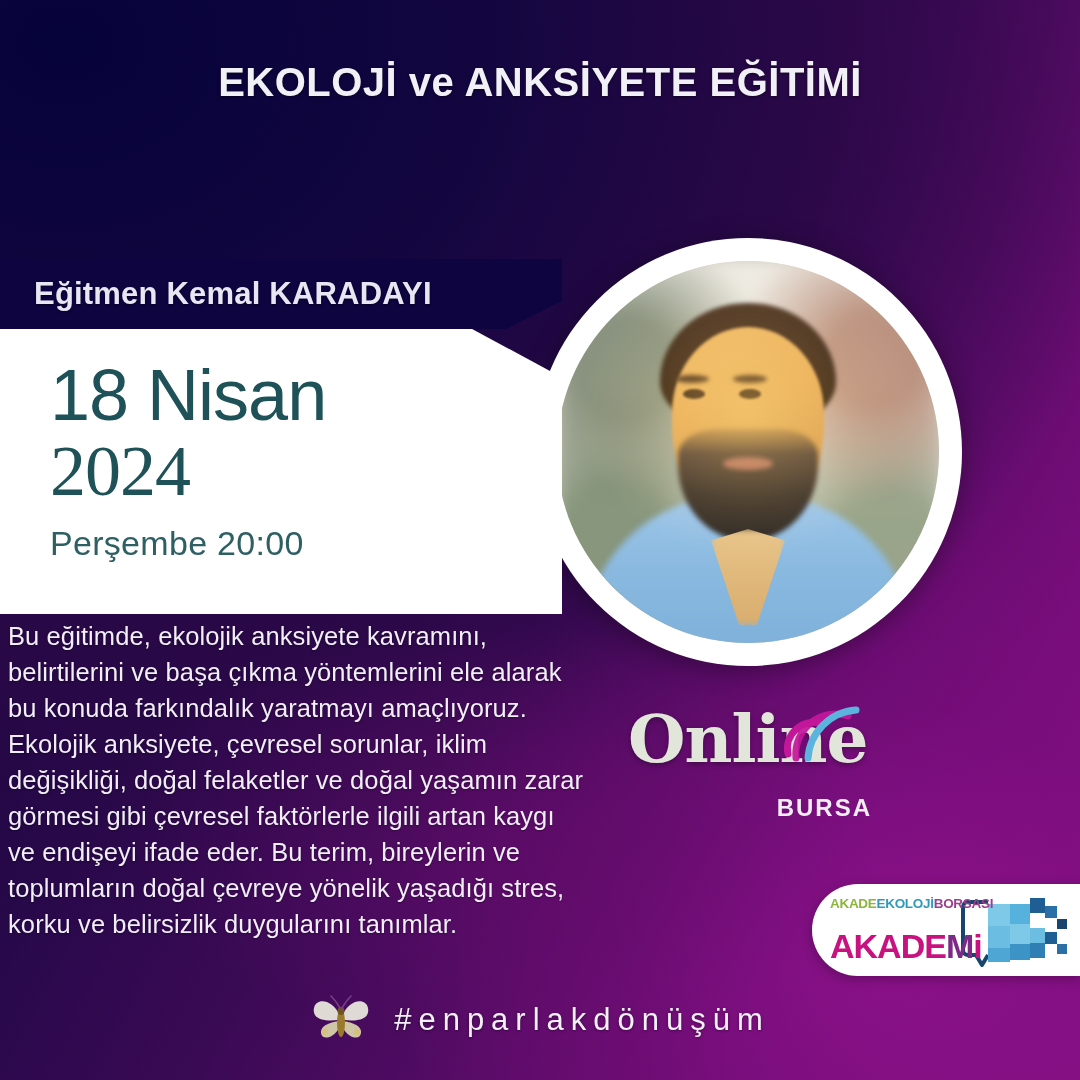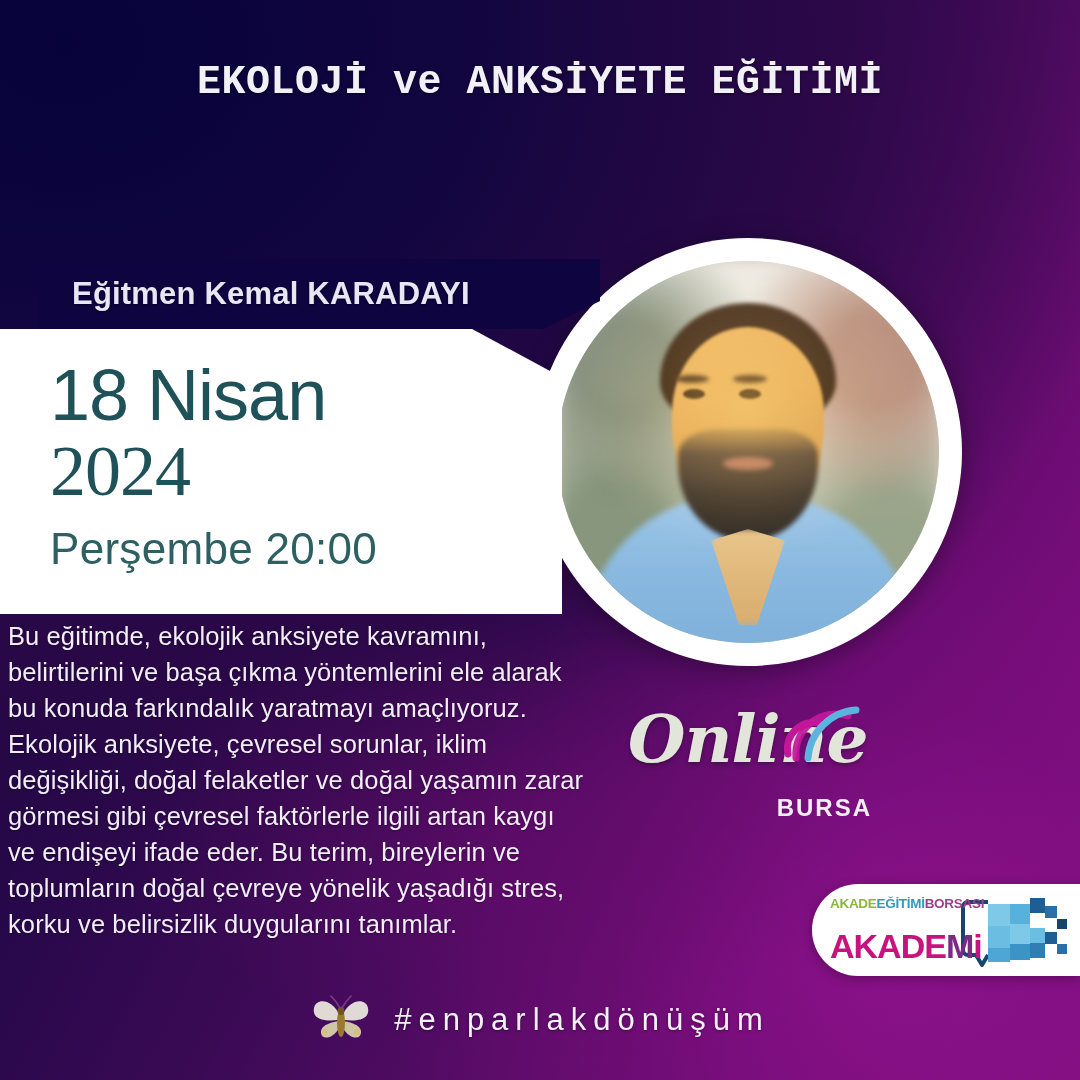--- a/index.html
+++ b/index.html
@@ -30,37 +30,36 @@
     position:absolute; left:120px; bottom:40px;
     width:760px; height:420px;
     background: radial-gradient(ellipse at 50% 50%, rgba(96,12,104,.55) 0%, rgba(96,12,104,0) 70%);
     pointer-events:none;
   }
 
   
   #title {
     position:absolute; top:60px; left:0; width:1080px;
     text-align:center;
-    font-family: Liberation Mono, monospace;
+    font-family: Liberation Sans, sans-serif;
     font-weight:700;
     font-size:40px;
     letter-spacing:.5px;
     color:#f2f0f7;
     text-shadow:0 1px 3px rgba(0,0,0,.5);
   }
 
   
   #instructor-band {
     position:absolute; left:0; top:259px;
     width:562px; height:70px;
     background:#0d0440;
     display:flex; align-items:center;
     padding-left:34px;
     clip-path: polygon(0 0, 100% 0, 100% 60%, 90% 100%, 0 100%);
-    margin-left: 38px;
   }
   #instructor-name {
     font-size:31px; font-weight:700; color:#e8e6f2;
     letter-spacing:.2px;
     text-shadow:0 1px 2px rgba(0,0,0,.45);
   }
 
   
   #date-panel {
     position:absolute; left:0; top:329px;
@@ -79,21 +78,21 @@
   #date-year {
     color:#1f5258;
     font-size:72px;
     font-weight:400;
     line-height:1.12;
     letter-spacing:-1px;
     font-family:Liberation Serif, serif;
   }
   #date-sub {
     color:#2d5f63;
-    font-size:44px;
+    font-size:34px;
     font-weight:400;
     margin-top:12px;
     letter-spacing:.3px;
   }
 
   
   #description {
     position:absolute;
     left:8px; top:618px;
     width:580px;
@@ -201,21 +200,20 @@
     mix-blend-mode: screen;
   }
 
   
   #online-logo {
     position:absolute; left:628px; top:706px;
     width:250px; height:128px;
   }
   #online-word {
     font-family:"DejaVu Serif", "Liberation Serif", serif;
-    font-style:italic;
     font-weight:700;
     font-size:66px;
     color:#e2e5da;
     letter-spacing:-1px;
     line-height:1;
     text-shadow:0 2px 5px rgba(0,0,0,.35);
   }
   #online-arcs { position:absolute; left:150px; top:-6px; }
   #zoom-word {
     position:absolute; right:6px; top:88px;
@@ -311,21 +309,21 @@
         <path d="M10 54 A26 26 0 0 1 44 24" stroke="#c3179b" stroke-width="7" stroke-linecap="round" fill="none"></path>
         <path d="M18 58 A40 40 0 0 1 70 16" stroke="#c3179b" stroke-width="7" stroke-linecap="round" fill="none" opacity="0.92"></path>
         <path d="M30 58 A52 52 0 0 1 78 10" stroke="#5ab4dd" stroke-width="7" stroke-linecap="round" fill="none"></path>
       </svg>
     </div>
     <div id="zoom-word">BURSA</div>
   </div>
 
   <div id="akademi-logo">
     <div id="akademi-text">
-      <div id="akademi-top"><span class="s1">AKADE</span><span class="s2">EĞİTİMİ</span><span class="s3">BORSASI</span></div>
+      <div id="akademi-top"><span class="s1">AKADE</span><span class="s2">EKOLOJİ</span><span class="s3">BORSASI</span></div>
       <div id="akademi-main"><span class="m1">AKADE</span><span class="m2">M</span><span class="m3">i</span></div>
     </div>
     <div id="akademi-mark">
       <svg width="122" height="80" viewBox="0 0 122 80" fill="none">
         <path d="M34 10 H14 A5 5 0 0 0 9 15 V58 A5 5 0 0 0 14 63 H22 L28 73 L34 63 H34" stroke="#17456e" stroke-width="4" fill="none" stroke-linejoin="round"></path>
         <rect x="34" y="12" width="22" height="22" fill="#7ec8e8"></rect>
         <rect x="34" y="34" width="22" height="22" fill="#6cbde2"></rect>
         <rect x="34" y="56" width="22" height="14" fill="#4ea6d4"></rect>
         <rect x="56" y="12" width="20" height="20" fill="#56b2dd"></rect>
         <rect x="56" y="32" width="20" height="20" fill="#7ec8e8"></rect>

